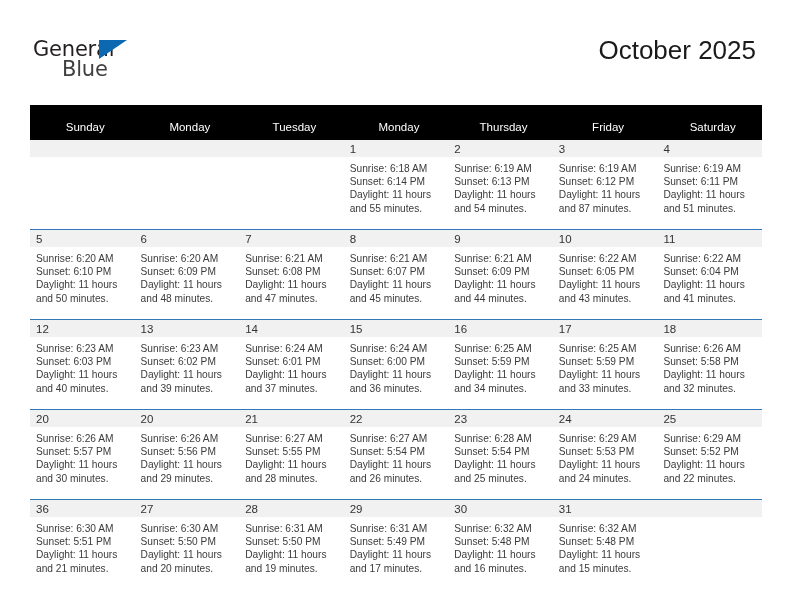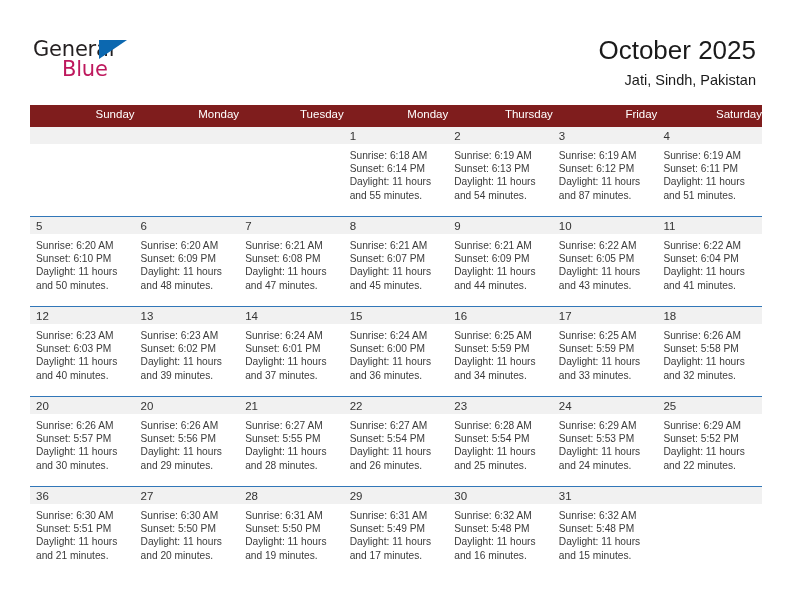--- a/index.html
+++ b/index.html
@@ -54,21 +54,21 @@
     height: 0;
     border-left: 28px solid #0c68b0;
     border-bottom: 19px solid transparent;
   }
   .logo-blue {
     position: absolute;
     left: 29px;
     top: 20px;
     font-size: 21px;
     letter-spacing: -0.2px;
-    color: #be185d;
+    color: #404040;
     font-family: "DejaVu Sans", sans-serif;
     line-height: 22px;
   }
 
   .title-block {
     position: absolute;
     right: 36px;
     top: 34px;
     text-align: right;
   }
@@ -91,26 +91,26 @@
   
   .calendar {
     position: absolute;
     left: 30px;
     top: 105px;
     width: 732px;
     border-collapse: collapse;
     table-layout: fixed;
   }
   .calendar th {
-    background: #7f1d1d;
+    background: #000000;
     color: #ffffff;
     font-size: 11.5px;
     font-weight: normal;
-    text-align: right;
-    padding: 0 0 5px 6px;
+    text-align: center;
+    padding: 13px 0 5px 6px;
     height: 17px;
     vertical-align: middle;
     border: none;
   }
   .calendar td {
     vertical-align: top;
     padding: 0;
     border: none;
     border-top: 1px solid #3277b8;
     height: 89px;
@@ -154,21 +154,20 @@
   <div class="header">
 
     <div class="logo">
       <span class="logo-general">General</span>
       <span class="logo-tri"></span>
       <span class="logo-blue">Blue</span>
     </div>
 
     <div class="title-block">
       <div class="month-title">October 2025</div>
-      <div class="location">Jati, Sindh, Pakistan</div>
     </div>
 
   </div>
 
   <table class="calendar">
     <thead>
       <tr id="weekday-header-row">
           <th>Sunday</th>
           <th>Monday</th>
           <th>Tuesday</th>

